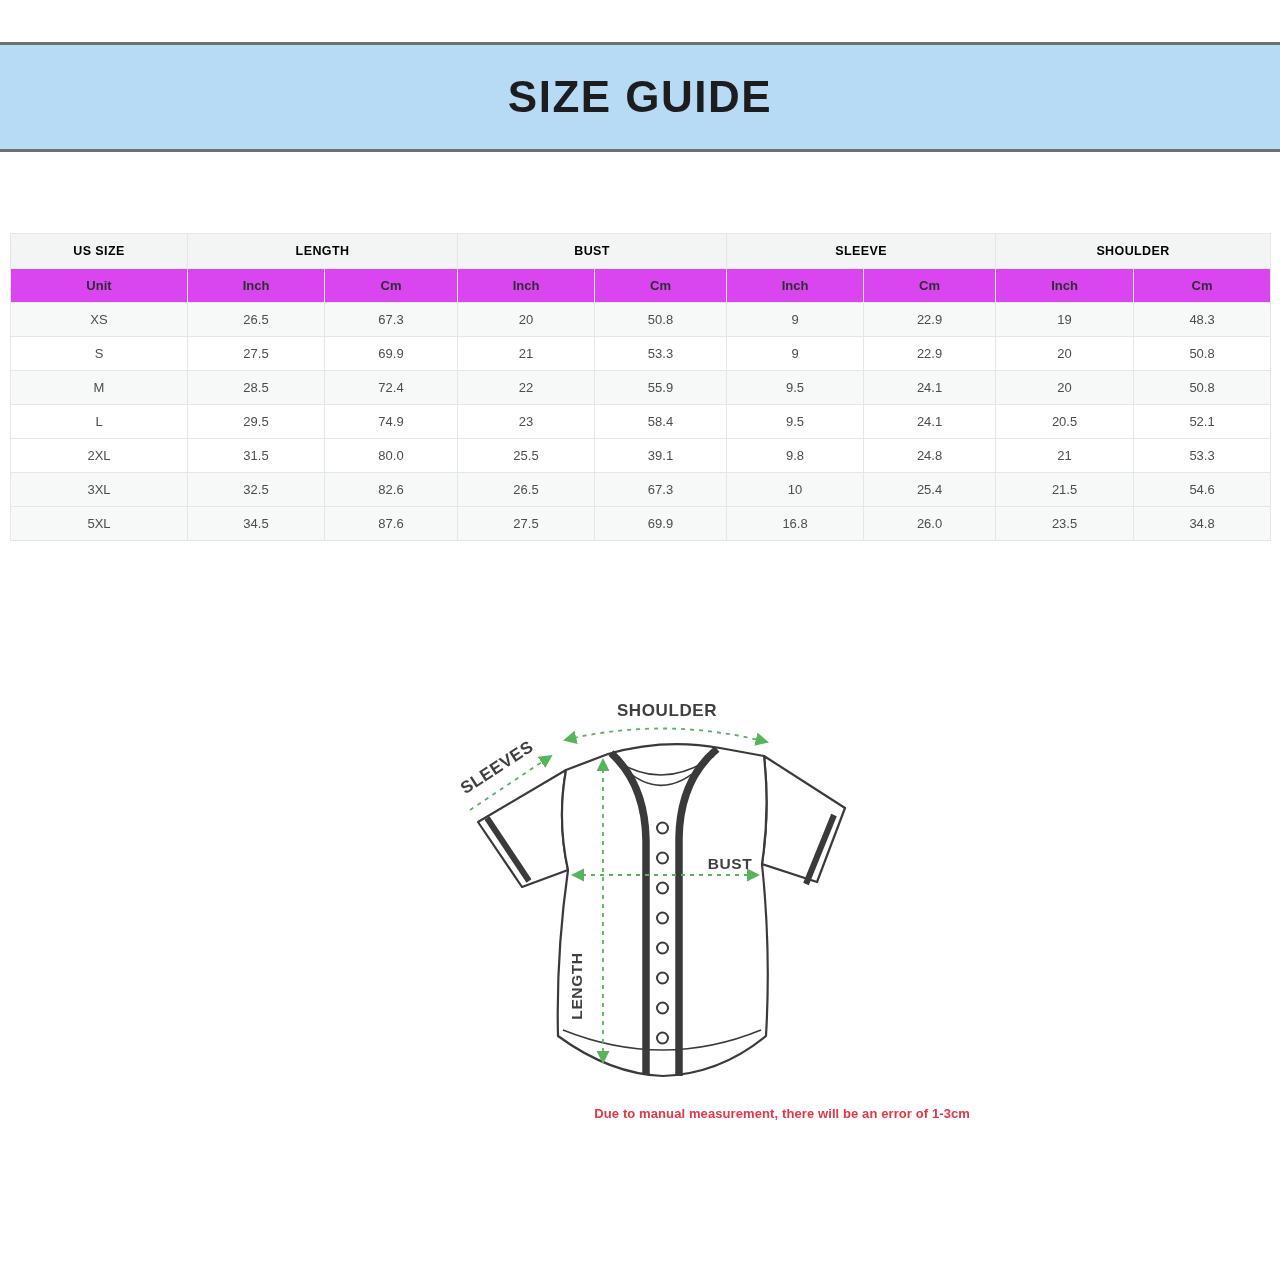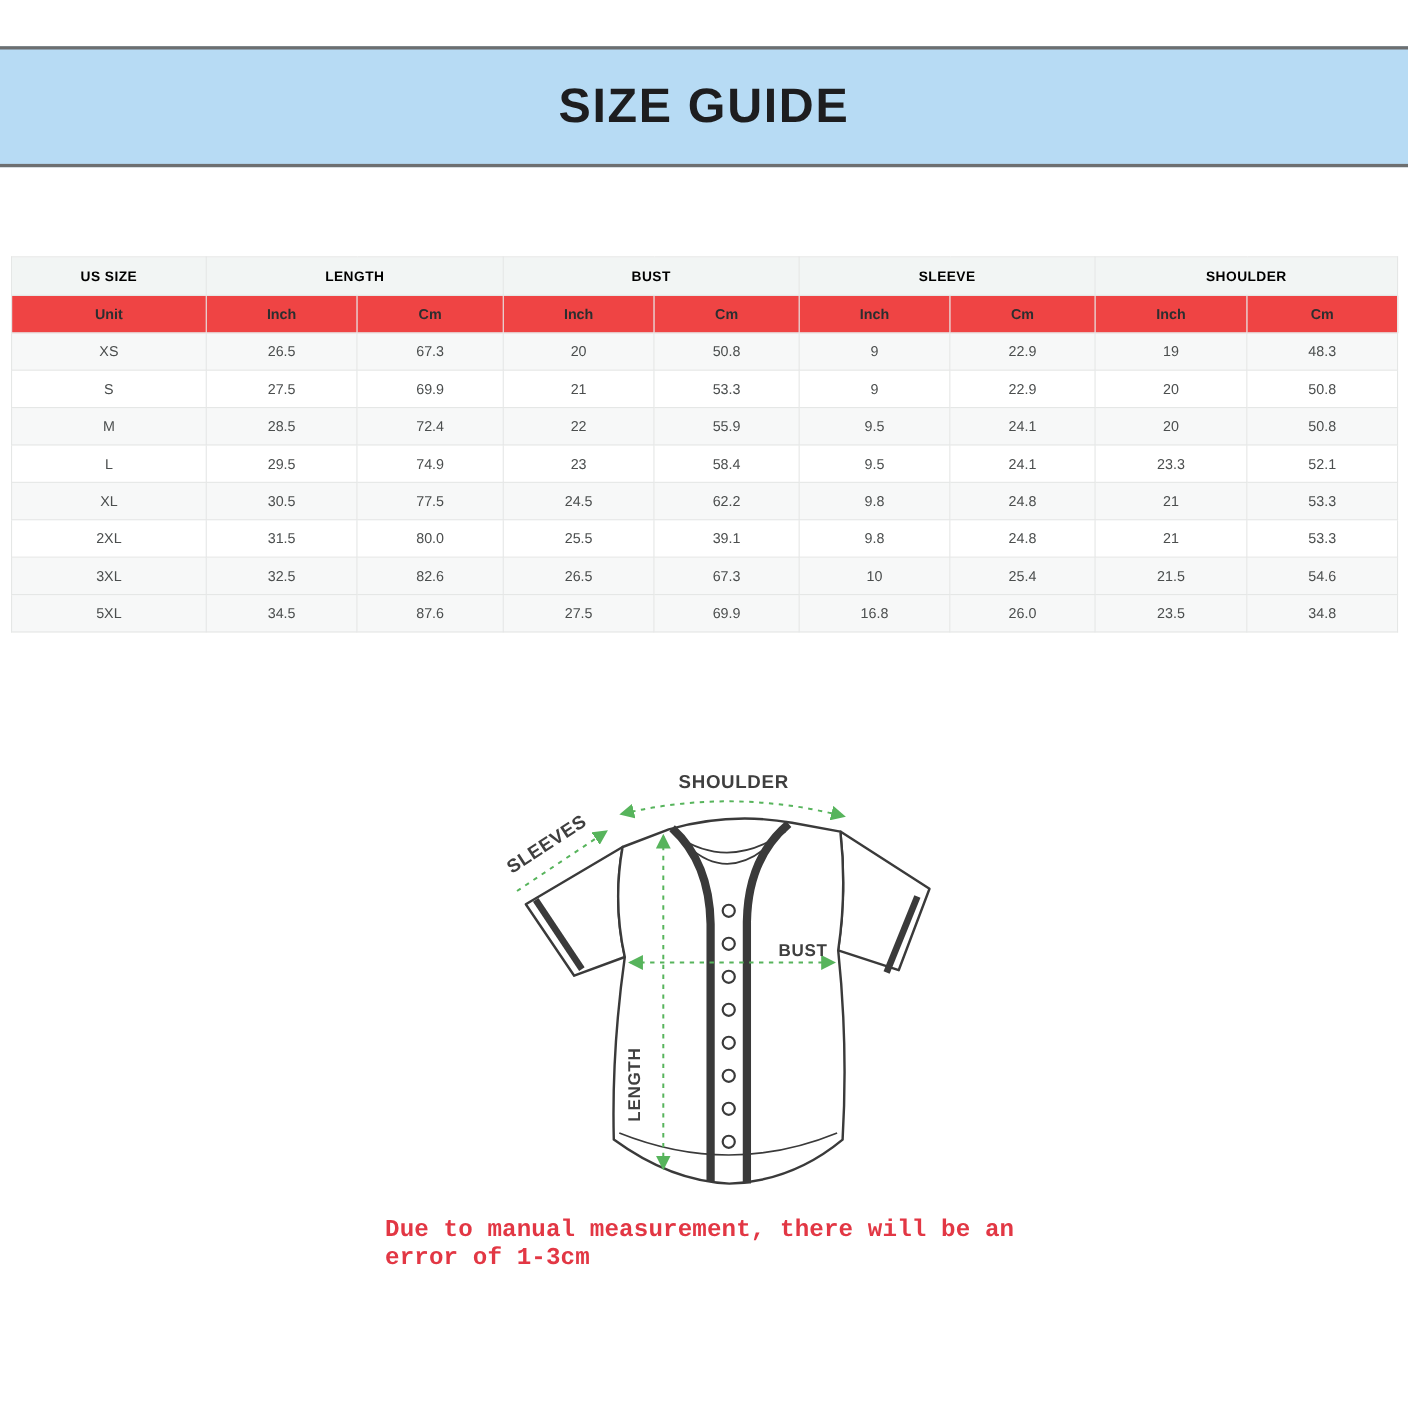--- a/index.html
+++ b/index.html
@@ -14,32 +14,32 @@
 
   
   table.size-table{position:absolute;left:10px;top:233px;width:1260px;
           border-collapse:collapse;table-layout:fixed;
           font-size:13px;color:#4b4e4e;
           border:1px solid #e2e5e4;border-top:1px dotted #c8cdcb;}
   .size-table th,.size-table td{border:1px solid #e5e7e6;height:33px;padding:0 4px;
           text-align:center;vertical-align:middle;font-weight:400;}
   .size-table thead tr.group-row th{background:#f2f5f4;font-weight:700;color:#000000;
           font-size:12.5px;letter-spacing:.4px;height:34px;}
-  .size-table thead tr.unit-row th{background:#ef4444;font-weight:700;color:#2c2e2f;
+  .size-table thead tr.unit-row th{background:#d946ef;font-weight:700;color:#2c2e2f;
           font-size:13px;}
   .size-table tbody tr.odd td{background:#f7f8f8;}
   .size-table tbody tr.even td{background:#ffffff;}
 
   
   .diagram{position:absolute;left:430px;top:690px;width:460px;height:420px;}
   .diagram svg{display:block;width:460px;height:420px;}
 
   
-  .note{position:absolute;left:350px;top:1106px;width:620px;text-align:left;
-        color:#e23744;font-weight:700;font-size:22px;letter-spacing:.1px;font-family:Liberation Mono, monospace;}
+  .note{position:absolute;left:350px;top:1106px;width:620px;text-align:right;
+        color:#e23744;font-weight:700;font-size:13px;letter-spacing:.1px;}
 </style>
 </head>
 <body>
 
 <div class="canvas">
 
   <div class="banner">
     <h1>SIZE GUIDE</h1>
   </div>
 
@@ -110,33 +110,22 @@
           <td>50.8</td>
         </tr>
         <tr class="even">
           <td>L</td>
           <td>29.5</td>
           <td>74.9</td>
           <td>23</td>
           <td>58.4</td>
           <td>9.5</td>
           <td>24.1</td>
-          <td>23.3</td>
+          <td>20.5</td>
           <td>52.1</td>
-        </tr>
-        <tr class="odd">
-          <td>XL</td>
-          <td>30.5</td>
-          <td>77.5</td>
-          <td>24.5</td>
-          <td>62.2</td>
-          <td>9.8</td>
-          <td>24.8</td>
-          <td>21</td>
-          <td>53.3</td>
         </tr>
         <tr class="even">
           <td>2XL</td>
           <td>31.5</td>
           <td>80.0</td>
           <td>25.5</td>
           <td>39.1</td>
           <td>9.8</td>
           <td>24.8</td>
           <td>21</td>

